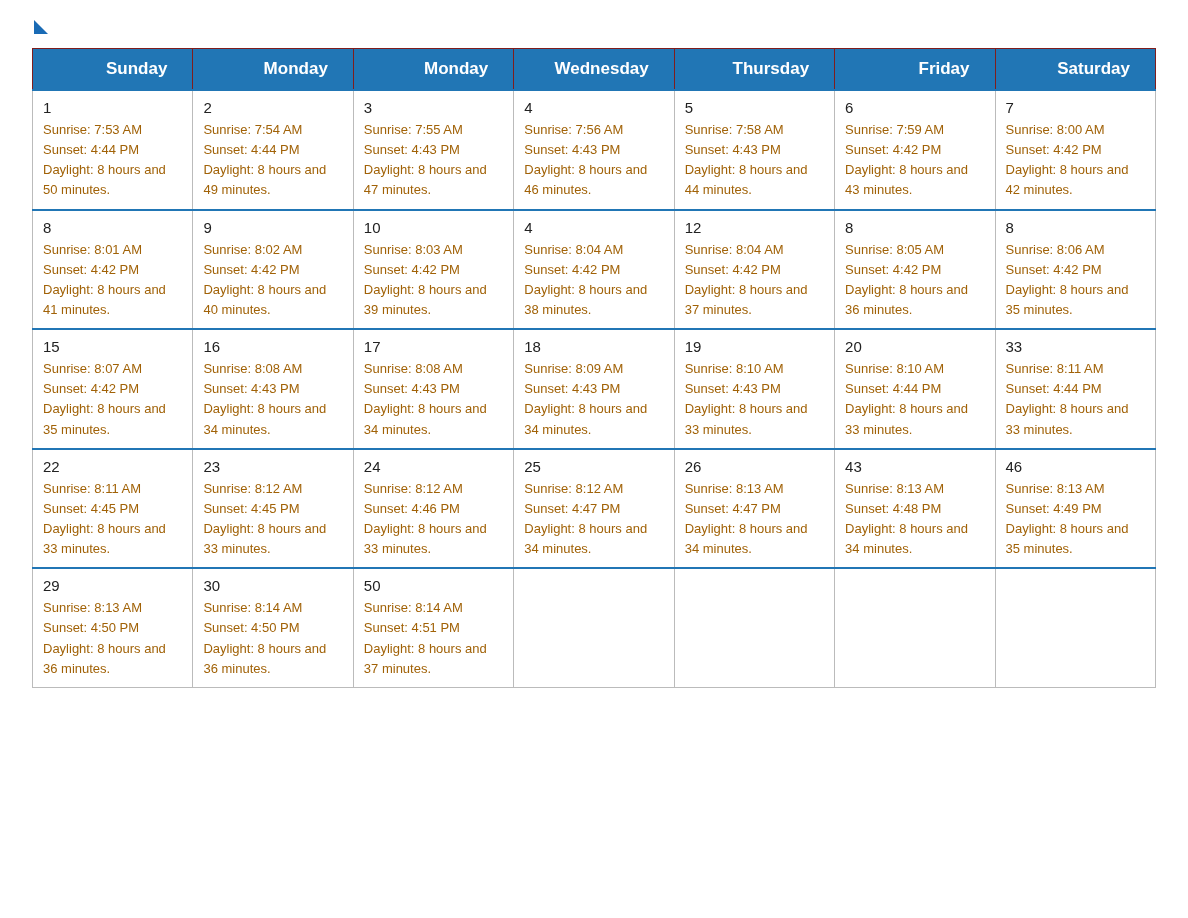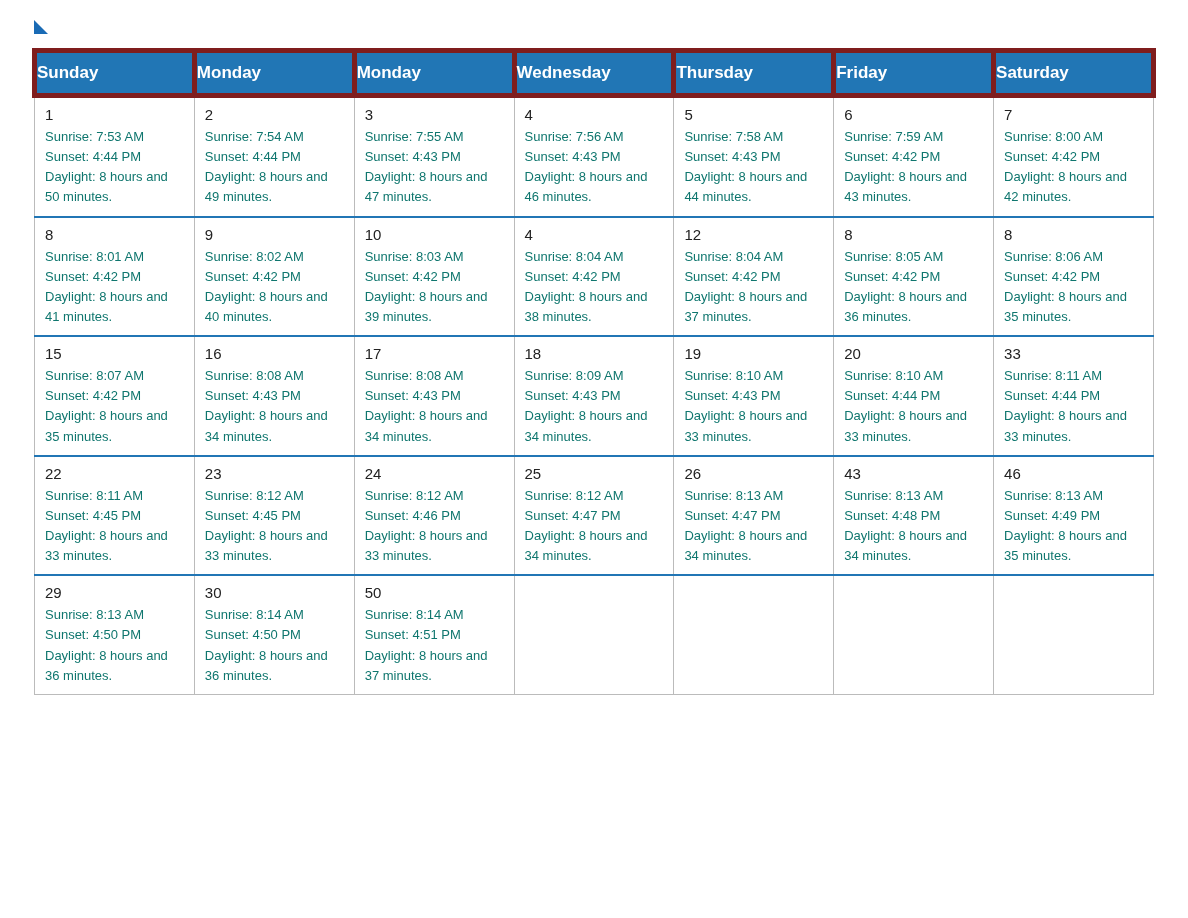--- a/index.html
+++ b/index.html
@@ -62,43 +62,43 @@
     .calendar-table {
       width: 100%;
       border-collapse: collapse;
       border: 1px solid #aaa;
     }
     .calendar-table th {
       background: #2176b5;
       color: #fff;
       font-size: 17px;
       font-weight: bold;
-      padding: 10px 0;
-      text-align: left;
-      border: 5px solid #7f1d1d;
+      padding: 10px 25px;
+      text-align: right;
+      border: 1px solid #7f1d1d;
     }
     .calendar-table td {
       vertical-align: top;
       border: 1px solid #bbb;
       padding: 8px 10px;
       width: 14.28%;
       min-height: 100px;
       font-size: 13.5px;
       color: #222;
       background: #fff;
     }
     .day-num {
       font-size: 15px;
       font-weight: normal;
       color: #222;
       margin-bottom: 4px;
     }
     .day-info {
       font-size: 13px;
-      color: #0f766e;
+      color: #a16207;
       line-height: 1.55;
     }
     .empty-cell {
       background: #fff;
     }
     tr.week-row td {
       border-top: 2px solid #2176b5;
     }
   </style>
 </head>

